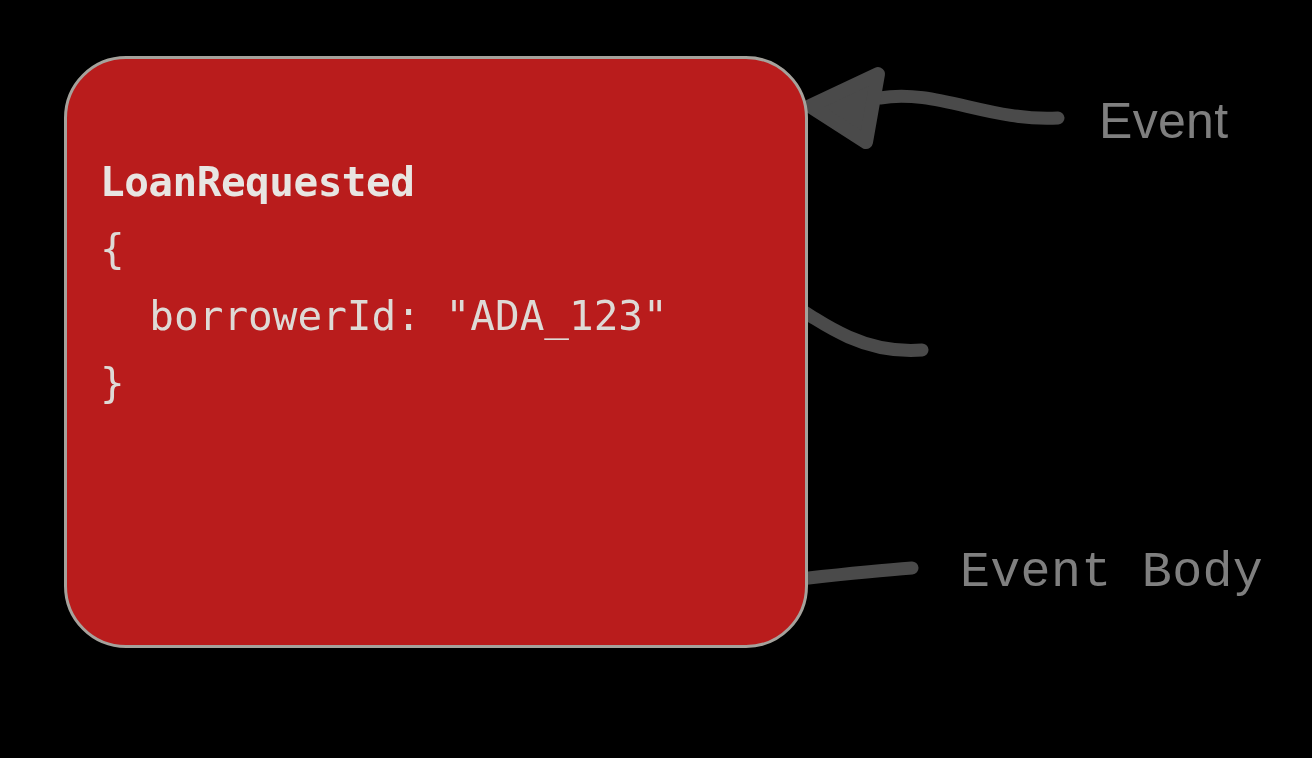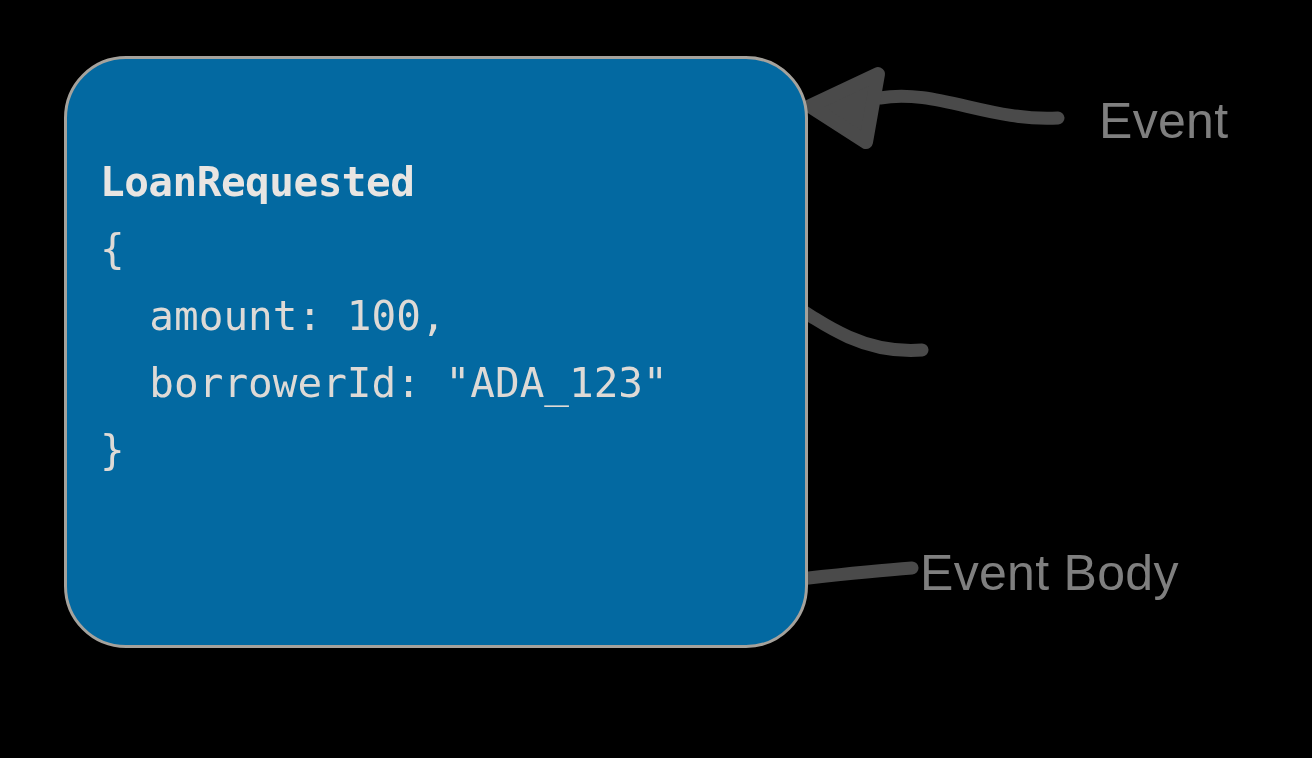--- a/index.html
+++ b/index.html
@@ -23,21 +23,21 @@
     height: 758px;
     pointer-events: none;
   }
   .event-card {
     position: absolute;
     left: 64px;
     top: 56px;
     width: 744px;
     height: 592px;
     box-sizing: border-box;
-    background: #0369a1;
+    background: #b91c1c;
     border: 3px solid #a5a29c;
     border-radius: 62px;
     z-index: 1;
   }
   .code-block {
     position: absolute;
     left: 33px;
     top: 90px;
     margin: 0;
     font-family: "DejaVu Sans Mono", "Liberation Mono", monospace;
@@ -58,29 +58,29 @@
     position: absolute;
     font-family: "Liberation Sans", sans-serif;
     font-size: 50px;
     color: #7f7f7f;
     white-space: nowrap;
     z-index: 3;
     letter-spacing: 0.3px;
   }
   #label-event      { left: 1063px; top: 92px; margin-left: 36px; }
   #label-event-type { left: 928px;  top: 320px; }
-  #label-event-body { left: 920px;  top: 544px; }
+  #label-event-body { left: 960px;  top: 544px; font-family: Liberation Mono, monospace; }
 </style>
 </head>
 <body>
 
 <div id="canvas">
 
   <div class="event-card">
-    <pre class="code-block"><span class="code-title">LoanRequested</span><span class="code-line">{</span><span class="code-line">  amount: 100,</span><span class="code-line">  borrowerId: "ADA_123"</span><span class="code-line">}</span></pre>
+    <pre class="code-block"><span class="code-title">LoanRequested</span><span class="code-line">{</span><span class="code-line">  borrowerId: "ADA_123"</span><span class="code-line">}</span></pre>
   </div>
 
   <svg id="arrow-layer" viewBox="0 0 1312 758">
 
     <g>
       <path d="M 1058 118 C 990 122, 935 88, 880 98" fill="none" stroke="#4a4a4a" stroke-width="13" stroke-linecap="round"></path>
       <path d="M 810 106 L 878 74 L 866 142 Z" fill="#4a4a4a" stroke="#4a4a4a" stroke-width="14" stroke-linejoin="round"></path>
     </g>
 
     <g>

